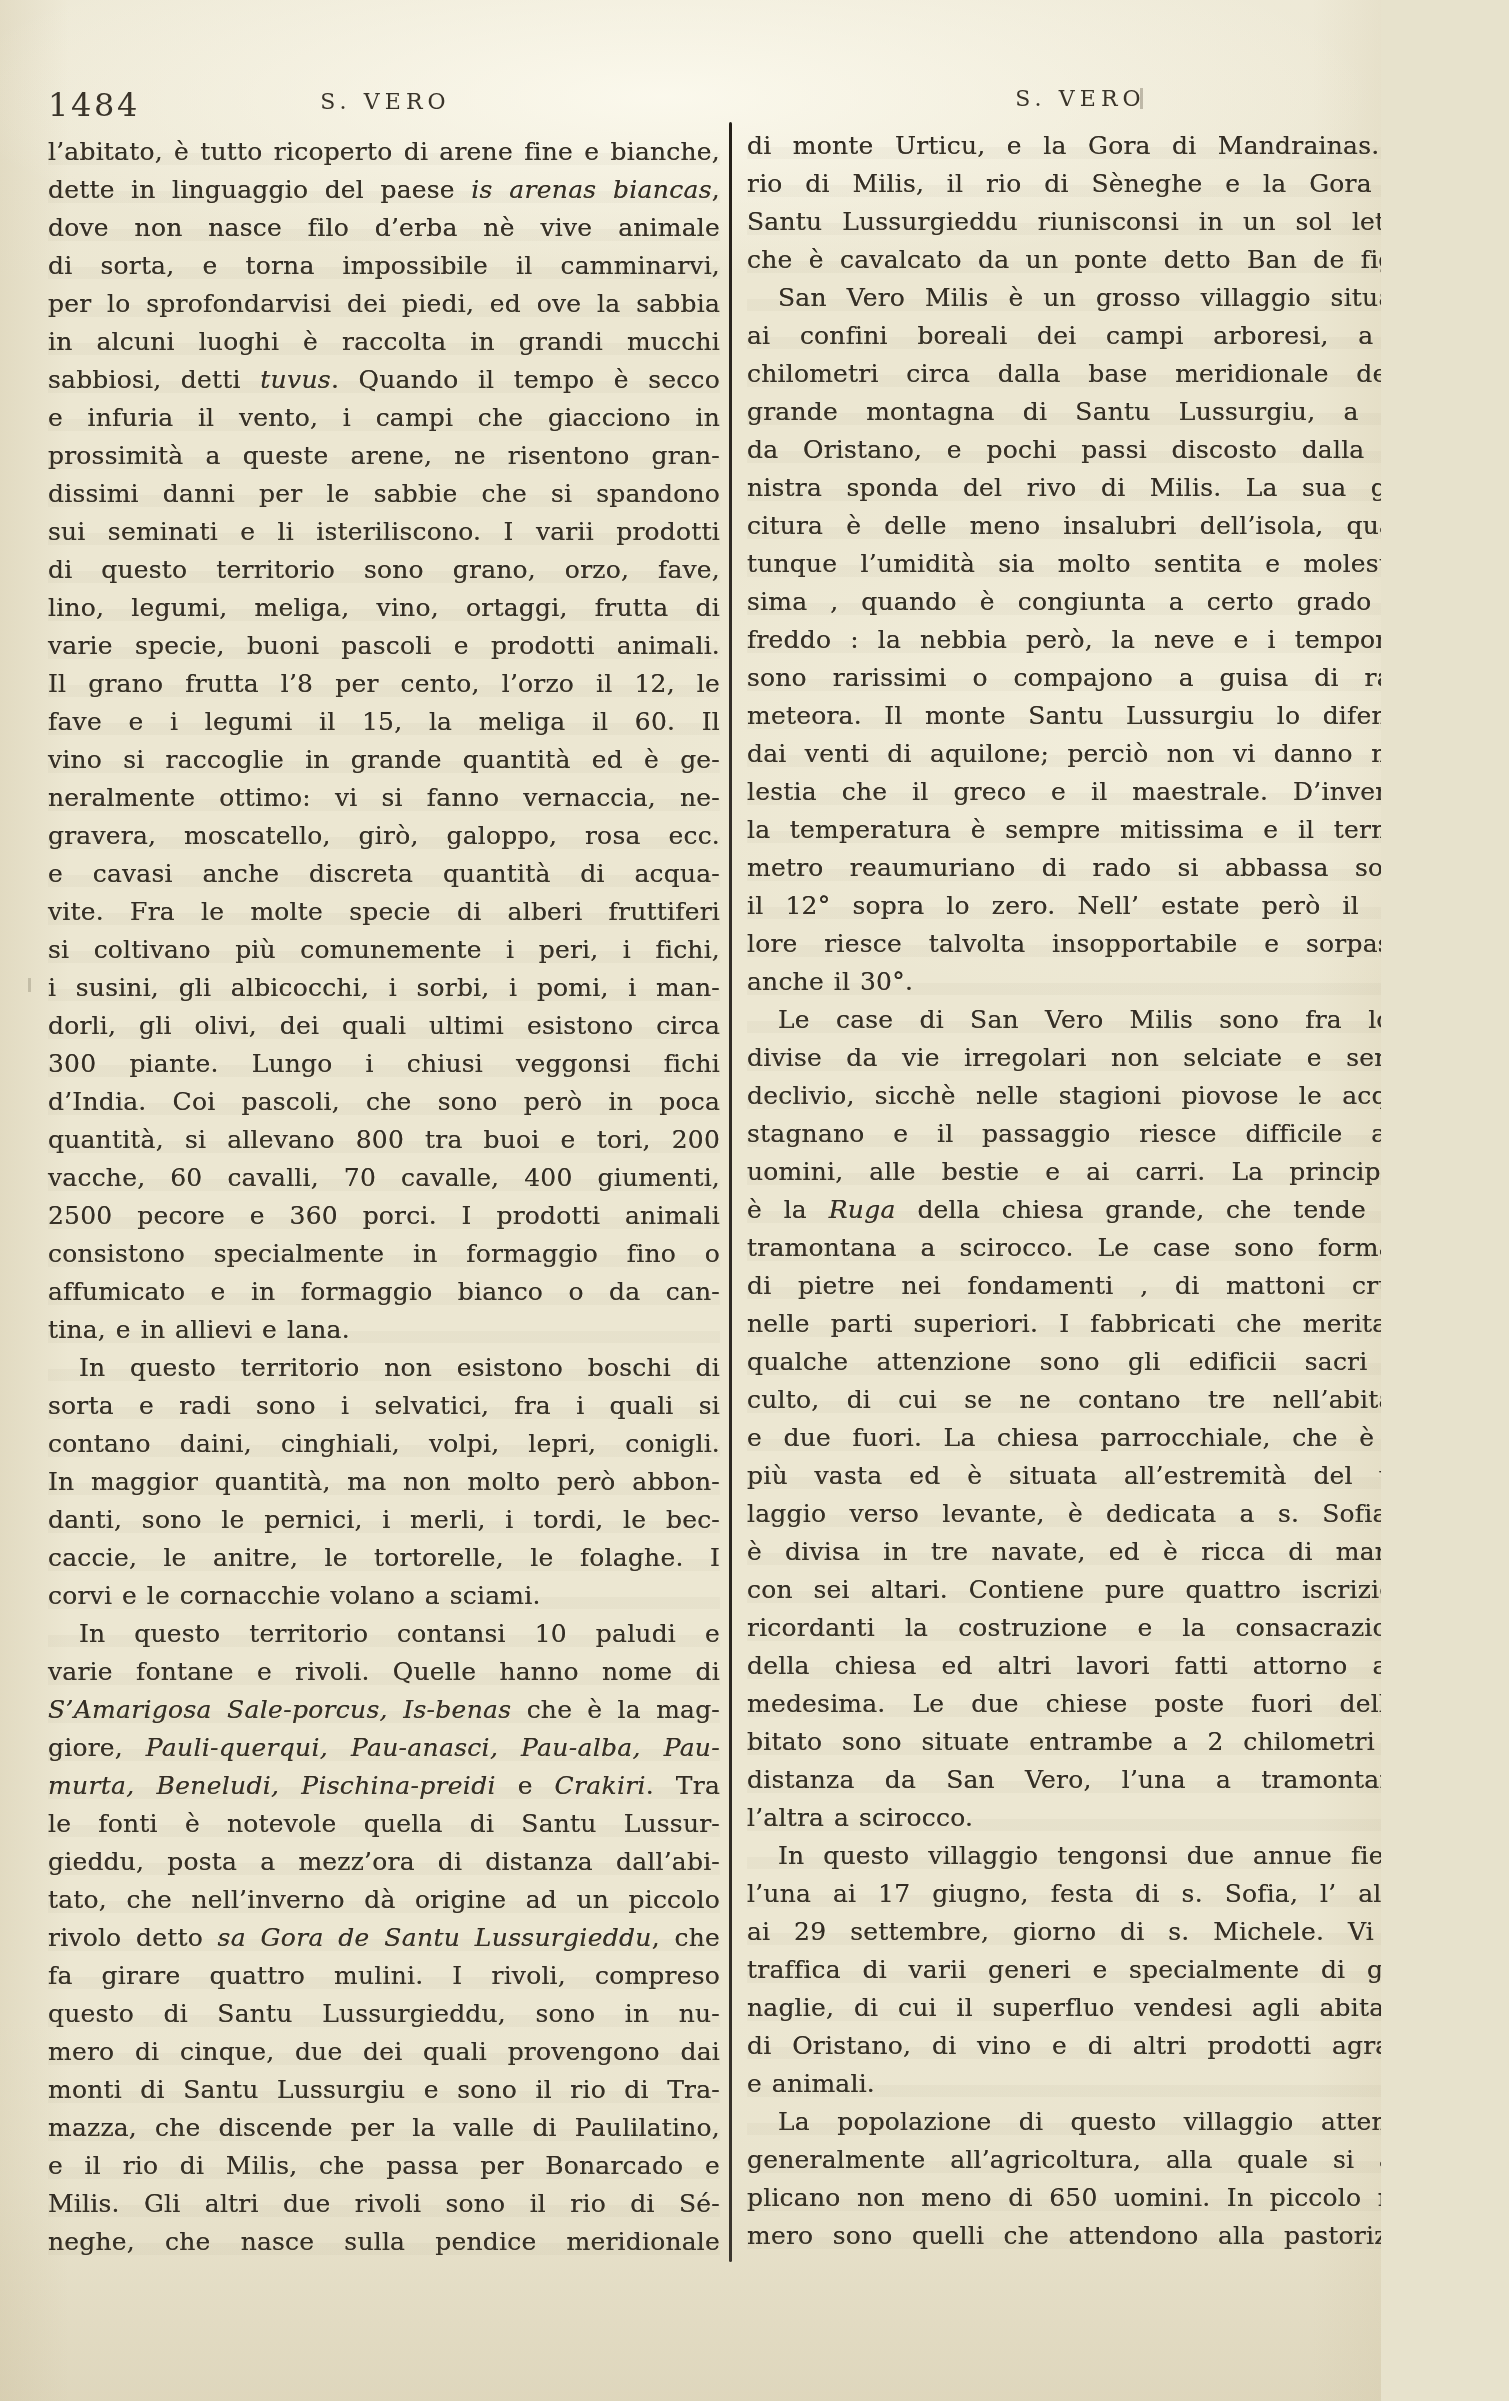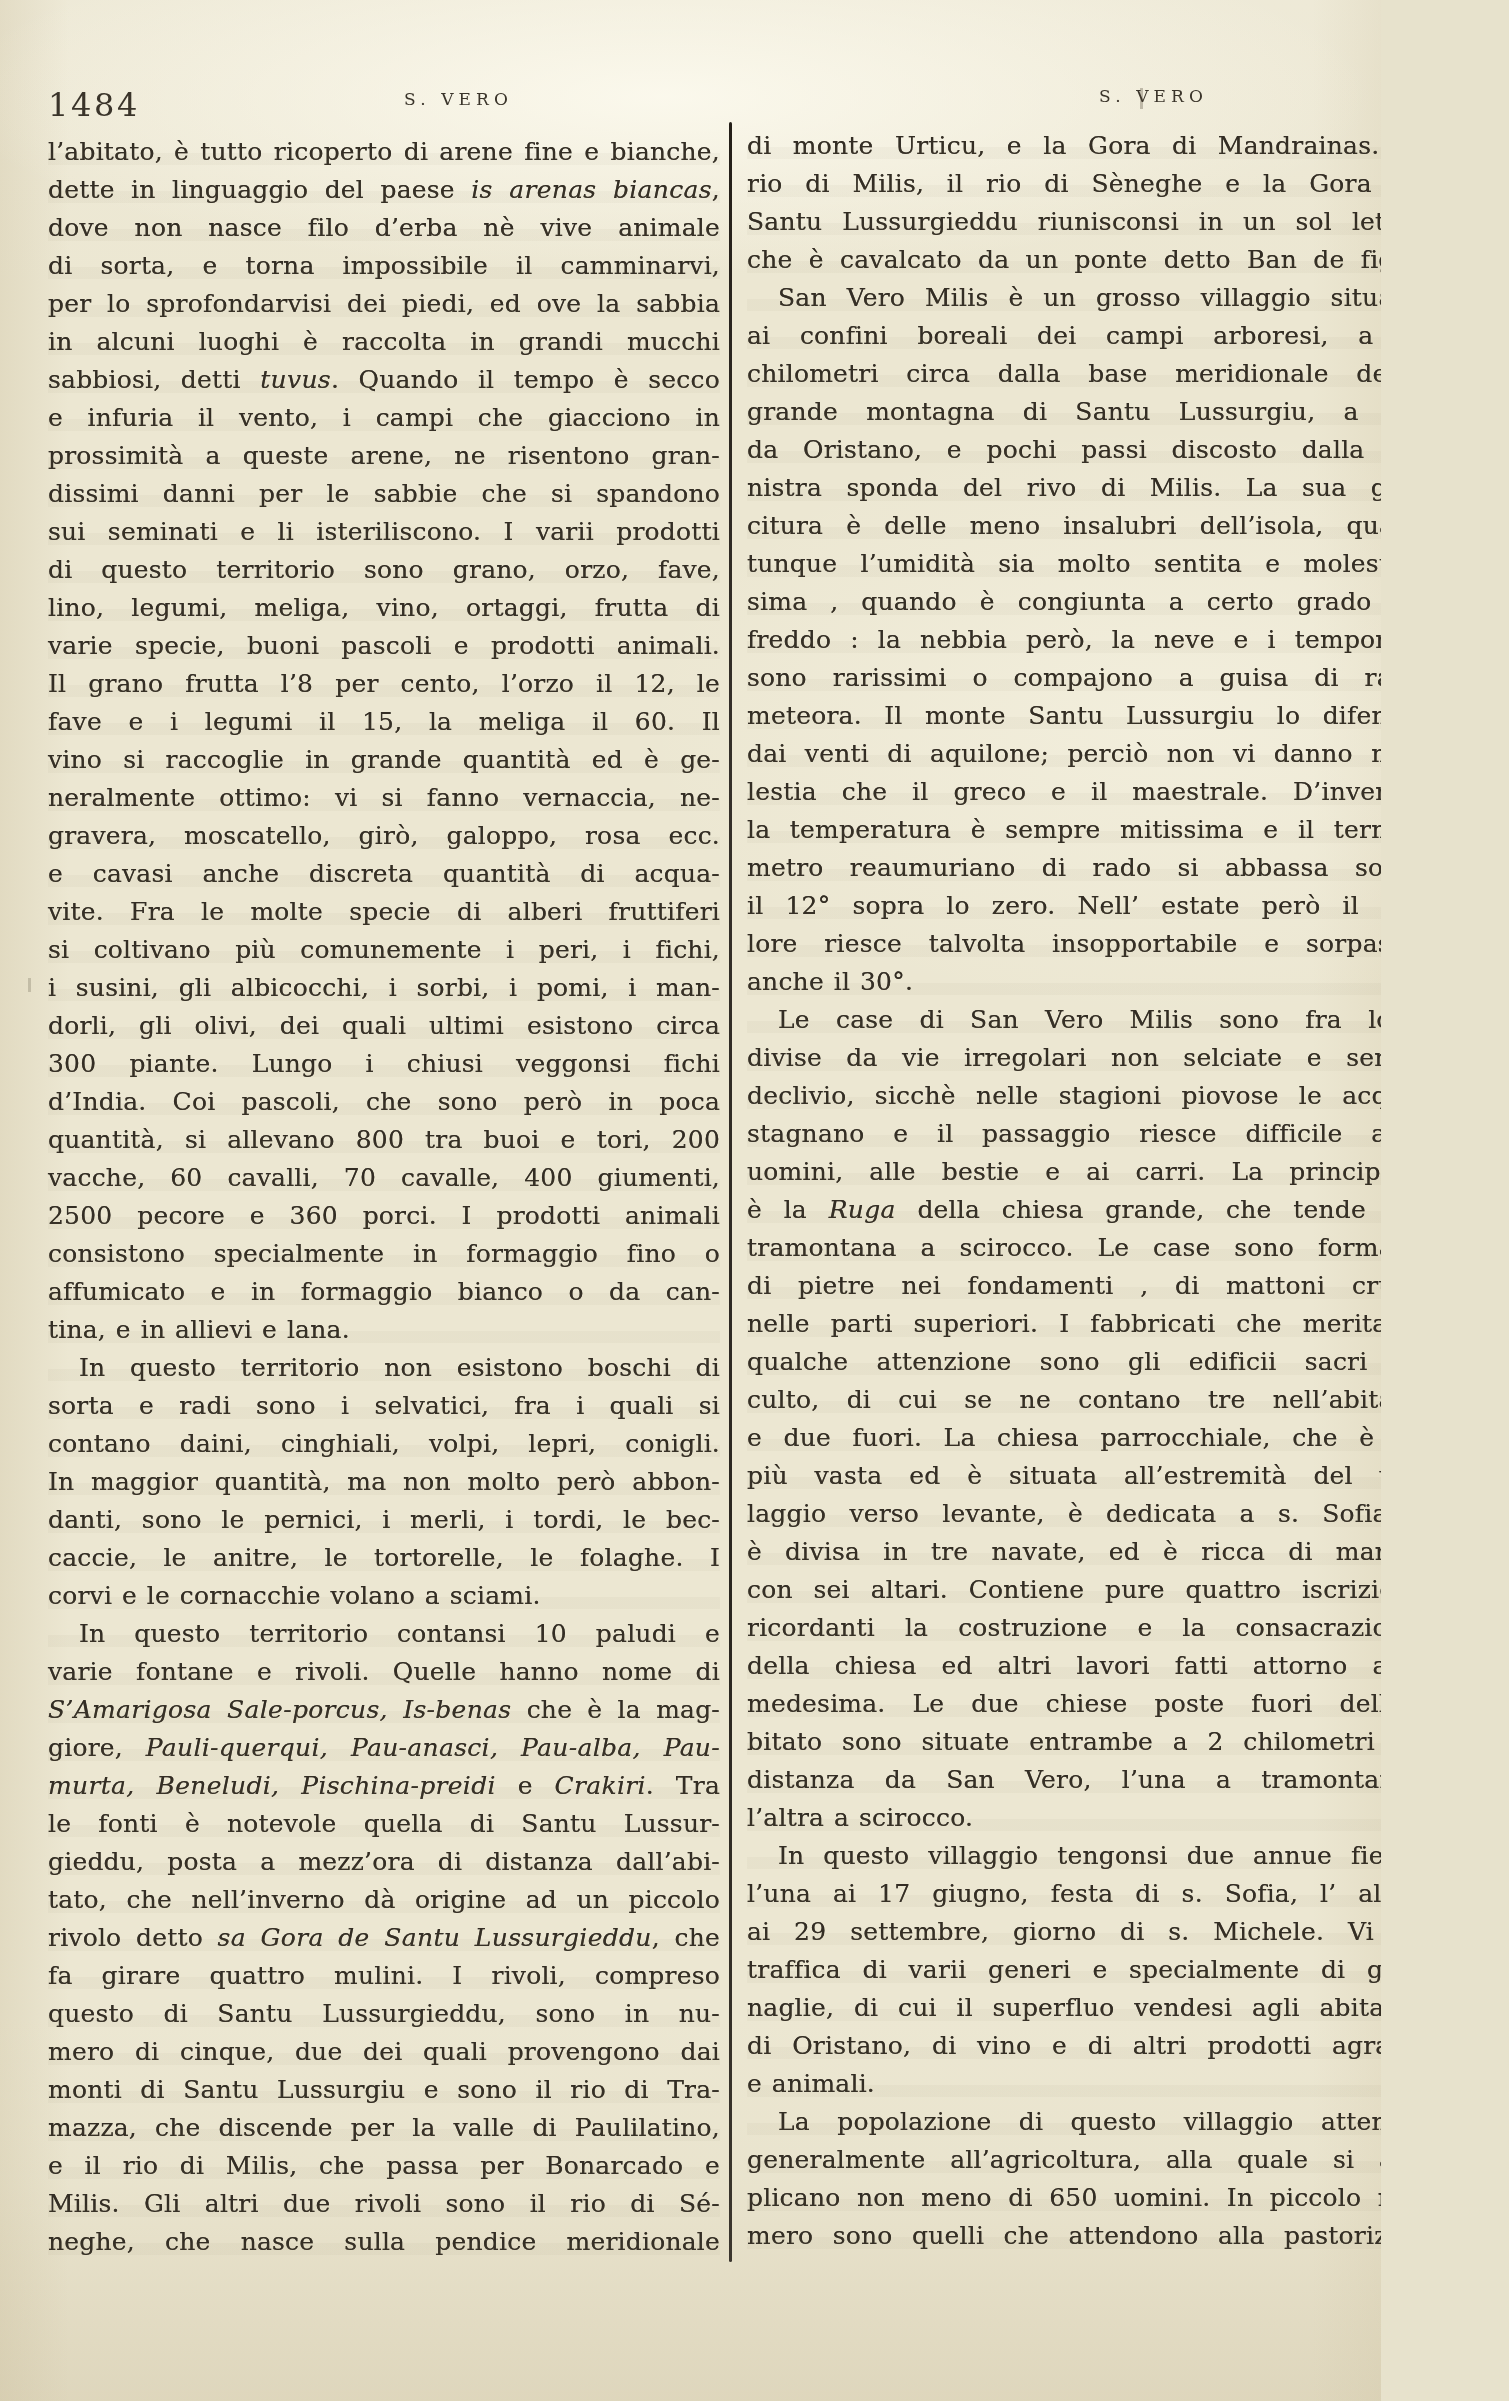--- a/index.html
+++ b/index.html
@@ -26,24 +26,24 @@
   .pgnum {
     position: absolute;
     left: 48px; top: 86px;
     font-size: 32px;
     letter-spacing: 2.6px;
     color: #3a342a;
   }
   .rhead {
     position: absolute;
     top: 89px;
-    font-size: 17px;
+    font-size: 22px;
     letter-spacing: 5.1px;
     color: #3a342a;
-    text-align: right;
+    text-align: center;
     width: 255px;
   }
   .rhead.left  { left: 258px; }
   .rhead.right { left: 953px; top: 86px; }
   .divider {
     position: absolute;
     left: 729px; top: 122px;
     width: 3.4px; height: 2140px;
     background: linear-gradient(180deg, #241f19 0%, #35302a 30%, #2a2620 70%, #3b362e 100%);
     border-radius: 1.7px;

